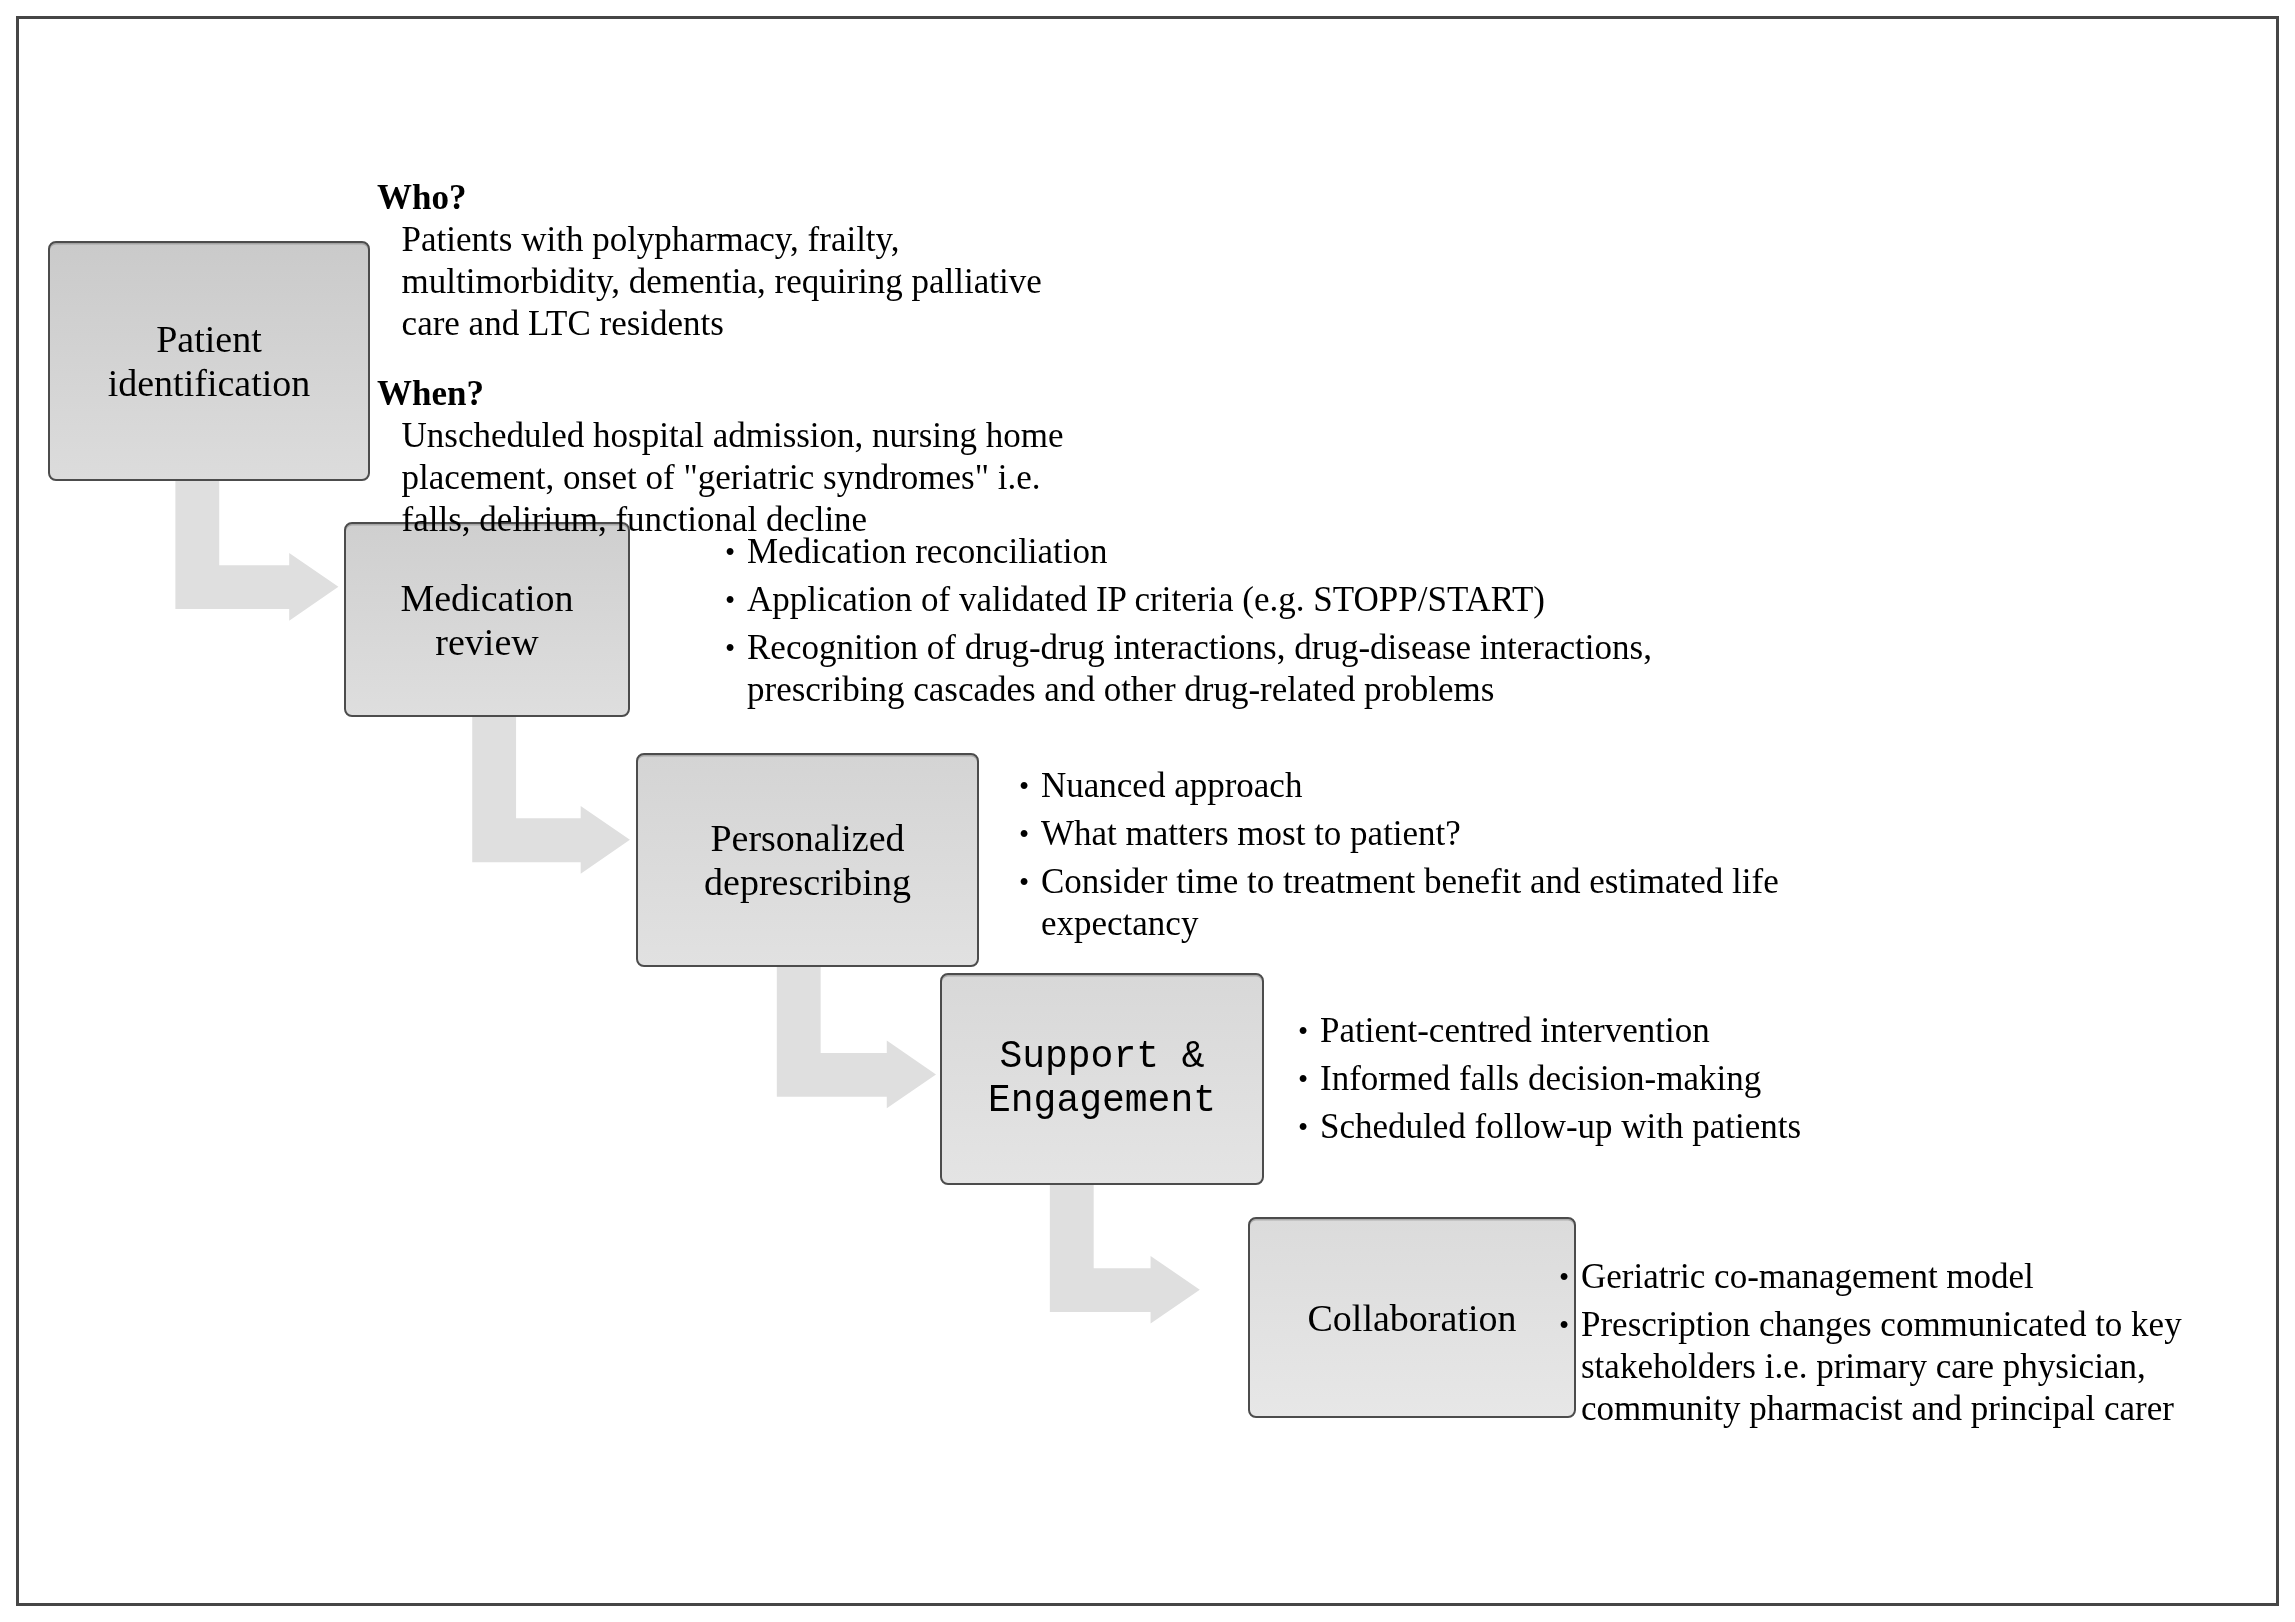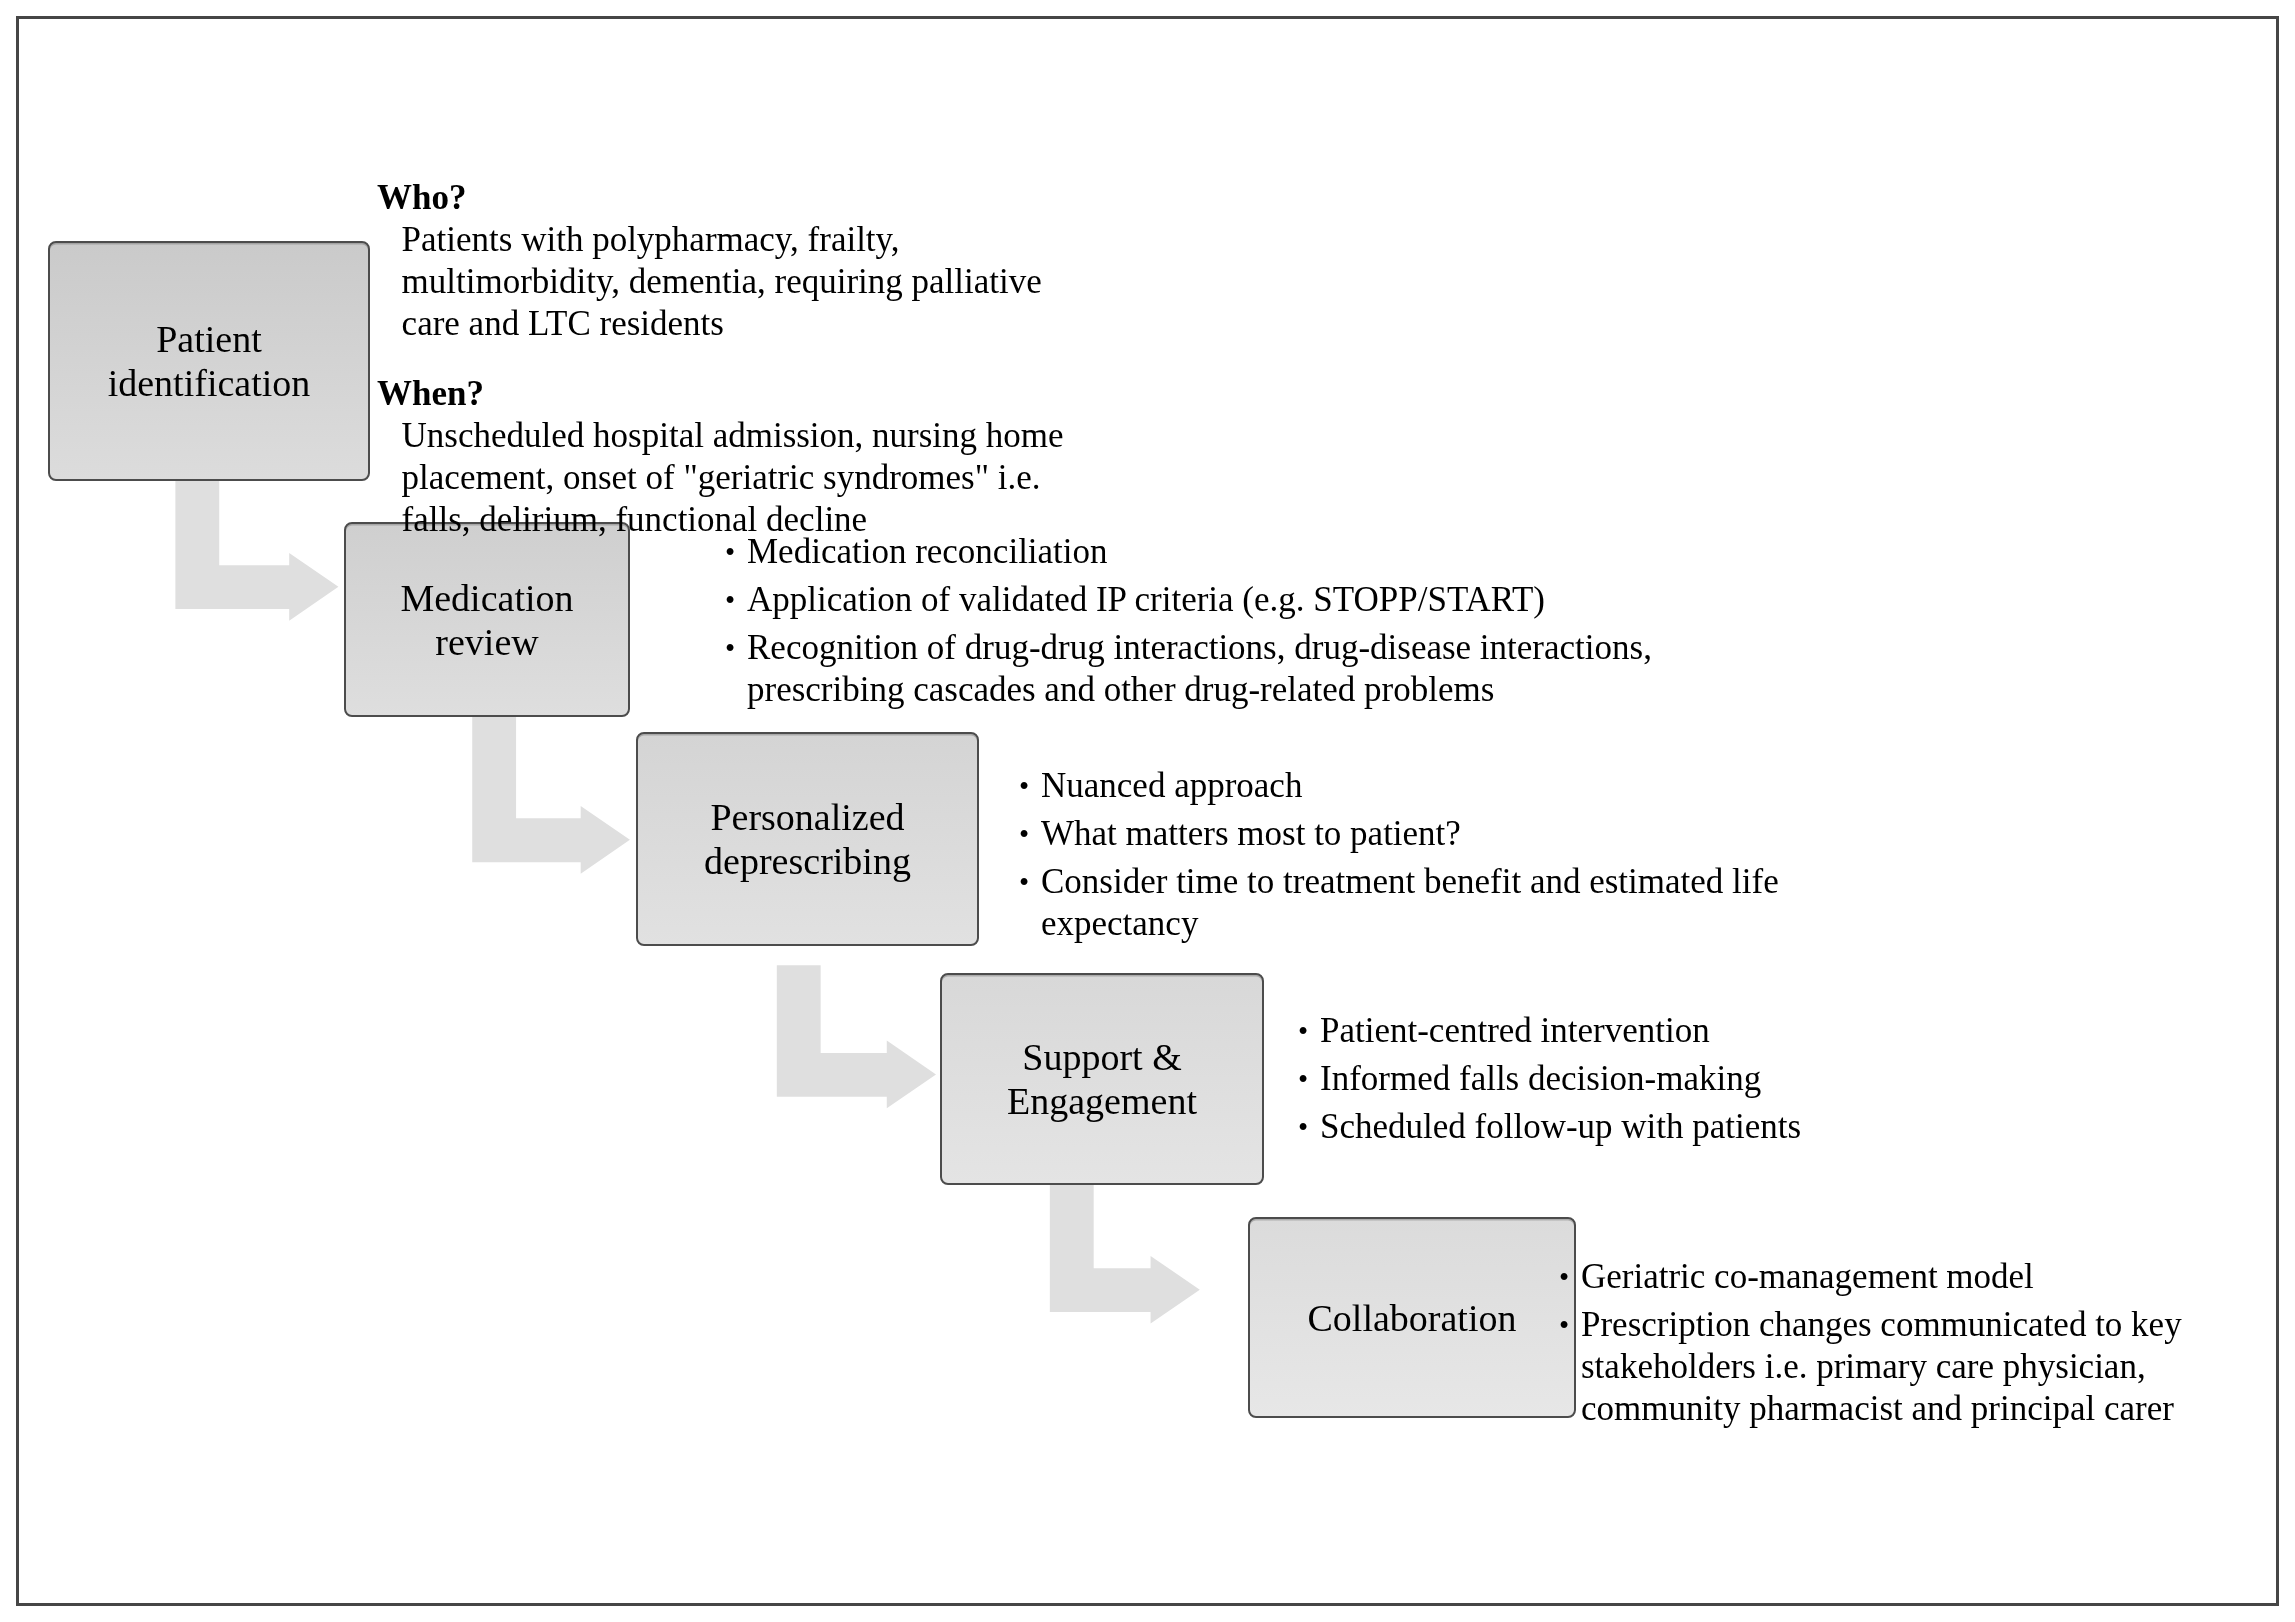--- a/index.html
+++ b/index.html
@@ -25,22 +25,22 @@
     text-align: center;
     box-sizing: border-box;
     box-shadow: inset 0 1.5px 0 rgba(90,90,90,.35);
   }
   .stepbox .label {
     font-size: 38px; line-height: 44px;
     white-space: pre-line;
   }
   .b1 { left: 48px;   top: 241px;  width: 322px; height: 240px; background: linear-gradient(180deg,#cacaca,#dcdcdc); }
   .b2 { left: 344px;  top: 522px;  width: 286px; height: 195px; background: linear-gradient(180deg,#cfcfcf,#dedede); }
-  .b3 { left: 636px;  top: 732px;  width: 343px; height: 214px; background: linear-gradient(180deg,#d4d4d4,#e1e1e1); }
-  .b4 { left: 940px; top: 973px; width: 324px; height: 212px; background: linear-gradient(180deg,#d8d8d8,#e4e4e4); }
+  .b3 { left: 636px;  top: 753px;  width: 343px; height: 214px; background: linear-gradient(180deg,#d4d4d4,#e1e1e1); }
+  .b4 { left: 940px; top: 973px; width: 324px; height: 212px; background: linear-gradient(180deg,#d8d8d8,#e4e4e4); font-family: Liberation Mono, monospace; }
   .b5 { left: 1248px; top: 1217px; width: 328px; height: 201px; background: linear-gradient(180deg,#dbdbdb,#e7e7e7); }
 
   .detail {
     position: absolute;
     font-size: 35px; line-height: 42px;
   }
   .who { left: 377px; top: 149px; }
   .d-head { font-weight: bold; margin-top: 28px; }
   .d-para { padding-left: 24.6px; white-space: pre-line; }
 

